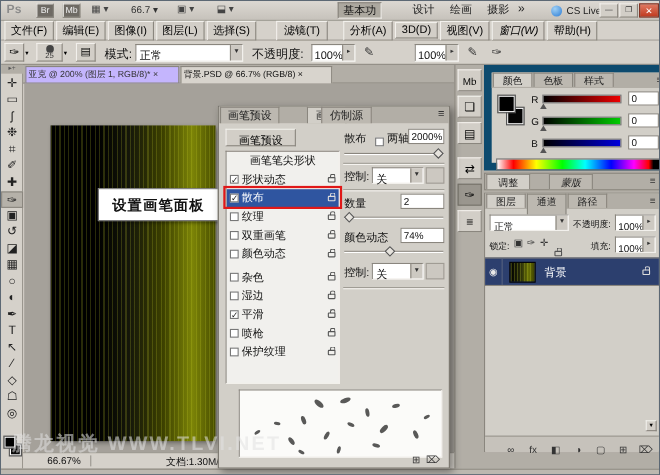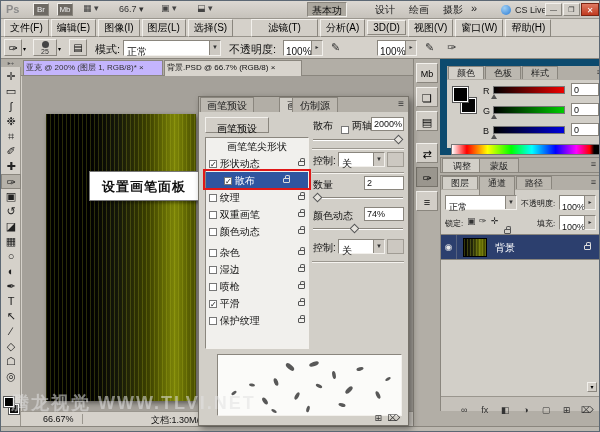--- a/index.html
+++ b/index.html
@@ -50,25 +50,25 @@
   <span class="abs out" style="left:562px;top:2px;width:17px;height:13px;font-size:7px;text-align:center;line-height:12px;color:#333;">❐</span>
   <span class="abs" style="left:580px;top:2px;width:18px;height:13px;font-size:8px;text-align:center;line-height:13px;background:linear-gradient(#e07a62,#c03a20);border:1px solid #7c2413;color:#fff;">✕</span>
 </div>
 
 <div class="abs" style="left:0;top:18px;width:600px;height:18px;background:#d5d1ca;border-bottom:1px solid #9a968e;display:flex;align-items:center;padding-left:3px;">
   <span class="out" style="font-size:10px;padding:1px 5px;margin-right:2px;">文件(F)</span>
   <span class="out" style="font-size:10px;padding:1px 5px;margin-right:2px;">编辑(E)</span>
   <span class="out" style="font-size:10px;padding:1px 5px;margin-right:2px;">图像(I)</span>
   <span class="out" style="font-size:10px;padding:1px 5px;margin-right:2px;">图层(L)</span>
   <span class="out" style="font-size:10px;padding:1px 5px;margin-right:18px;">选择(S)</span>
-  <span class="out" style="font-size:10px;padding:1px 16px;margin-right:2px;">滤镜(T)</span>
+  <span class="out" style="font-size:10px;padding:1px 6px;margin-right:14px;">滤镜(T)</span>
   <span class="out" style="font-size:10px;padding:1px 5px;margin-right:2px;">分析(A)</span>
   <span class="out" style="font-size:10px;padding:1px 5px;margin-right:2px;">3D(D)</span>
   <span class="out" style="font-size:10px;padding:1px 5px;margin-right:2px;">视图(V)</span>
-  <span class="out" style="font-size:10px;padding:1px 5px;margin-right:2px;">窗口(W)</span>
+  <span class="out" style="font-size:10px;padding:1px 5px;margin-right:2px;font-style:italic;">窗口(W)</span>
   <span class="out" style="font-size:10px;padding:1px 5px;">帮助(H)</span>
 </div>
 
 <div class="abs" style="left:0;top:36px;width:600px;height:22px;background:#d5d1ca;border-bottom:1px solid #8a867e;">
   <span class="abs out" style="left:3px;top:2px;width:18px;height:17px;text-align:center;font-size:11px;line-height:16px;">✑</span>
   <span class="abs" style="left:22px;top:8px;font-size:6px;">▾</span>
   <span class="abs out" style="left:32px;top:2px;width:24px;height:17px;text-align:center;">
     <span style="display:block;width:7px;height:7px;border-radius:50%;background:#444;margin:1px auto 0;"></span>
     <span style="display:block;font-size:7px;line-height:7px;color:#333;">25</span>
   </span>
@@ -148,28 +148,28 @@
     <span class="tab active" style="left:56px;width:36px;margin-left:24px;">画笔</span>
     <span class="tab" style="left:93px;width:46px;">仿制源</span>
     <span class="abs" style="right:4px;top:1px;font-size:10px;color:#333;">≡</span>
   </div>
 
   <span class="abs out" style="left:6px;top:20px;width:64px;height:16px;text-align:center;"><span style="font-size:10px;line-height:15px;">画笔预设</span></span>
 
   <div class="abs in" style="left:6px;top:40px;width:104px;height:212px;background:#f1f0ed;overflow:hidden;">
     <div style="height:17px;font-size:10px;line-height:17px;text-align:center;color:#111;"><span>画笔笔尖形状</span></div>
     <div style="height:17px;font-size:10px;line-height:17px;padding:0 3px;color:#111;"><span class="cb on"><span class="ck">✓</span></span> <span>形状动态</span><span class="lk" style="float:right;margin-top:6px;"></span></div>
-    <div style="height:17px;font-size:10px;line-height:17px;padding:0 18px;background:#2f55a0;color:#fff;"><span class="cb on"><span class="ck">✓</span></span> <span>散布</span><span class="lk w" style="float:right;margin-top:6px;"></span></div>
+    <div style="height:17px;font-size:10px;line-height:17px;padding:0 3px;background:#2f55a0;color:#fff;"><span class="cb on"><span class="ck">✓</span></span> <span>散布</span><span class="lk w" style="float:right;margin-top:6px;"></span></div>
     <div style="height:17px;font-size:10px;line-height:17px;padding:0 3px;color:#111;"><span class="cb"><span class="ck">✓</span></span> <span>纹理</span><span class="lk" style="float:right;margin-top:6px;"></span></div>
     <div style="height:17px;font-size:10px;line-height:17px;padding:0 3px;color:#111;"><span class="cb"><span class="ck">✓</span></span> <span>双重画笔</span><span class="lk" style="float:right;margin-top:6px;"></span></div>
     <div style="height:17px;font-size:10px;line-height:17px;padding:0 3px;color:#111;"><span class="cb"><span class="ck">✓</span></span> <span>颜色动态</span><span class="lk" style="float:right;margin-top:6px;"></span></div>
     <div style="height:17px;font-size:10px;line-height:17px;padding:0 3px;margin-top:4px;color:#111;"><span class="cb"><span class="ck">✓</span></span> <span>杂色</span><span class="lk" style="float:right;margin-top:6px;"></span></div>
     <div style="height:17px;font-size:10px;line-height:17px;padding:0 3px;color:#111;"><span class="cb"><span class="ck">✓</span></span> <span>湿边</span><span class="lk" style="float:right;margin-top:6px;"></span></div>
+    <div style="height:17px;font-size:10px;line-height:17px;padding:0 3px;color:#111;"><span class="cb on"><span class="ck">✓</span></span> <span>平滑</span><span class="lk" style="float:right;margin-top:6px;"></span></div>
     <div style="height:17px;font-size:10px;line-height:17px;padding:0 3px;color:#111;"><span class="cb"><span class="ck">✓</span></span> <span>喷枪</span><span class="lk" style="float:right;margin-top:6px;"></span></div>
-    <div style="height:17px;font-size:10px;line-height:17px;padding:0 3px;color:#111;"><span class="cb on"><span class="ck">✓</span></span> <span>平滑</span><span class="lk" style="float:right;margin-top:6px;"></span></div>
     <div style="height:17px;font-size:10px;line-height:17px;padding:0 3px;color:#111;"><span class="cb"><span class="ck">✓</span></span> <span>保护纹理</span><span class="lk" style="float:right;margin-top:6px;"></span></div>
   </div>
 
   <div class="abs" style="left:4px;top:72px;width:108px;height:21px;border:2px solid #e01818;z-index:6;"></div>
 
   <span class="abs t10" style="left:114px;top:22px;color:#111;">散布</span>
   <span class="abs" style="left:142px;top:23px;"><span class="cb"><span class="ck">✓</span></span></span>
   <span class="abs t10" style="left:153px;top:22px;color:#111;">两轴</span>
   <div class="vbox" style="left:172px;top:20px;width:33px;"><span>2000%</span></div>
   <div class="sld" style="left:114px;top:42px;width:90px;">
@@ -268,21 +268,21 @@
     <span class="abs t9" style="left:36px;top:60px;color:#111;">B</span>
     <div class="abs" style="left:46px;top:60px;width:72px;height:8px;border:1px solid #777;background:linear-gradient(90deg,#000,#00d);"></div>
     <span class="abs" style="left:44px;top:68px;width:0;height:0;border-left:3px solid transparent;border-right:3px solid transparent;border-bottom:5px solid #555;"></span>
     <div class="vbox" style="left:124px;top:57px;width:28px;height:13px;"><span>0</span></div>
 
     <div class="abs" style="left:4px;top:78px;width:150px;height:11px;border:1px solid #777;background:linear-gradient(90deg,#fff 0%,#f00 10%,#ff0 24%,#0f0 40%,#0ff 54%,#00f 70%,#f0f 84%,#f00 93%,#000 96%,#000 100%);"></div>
   </div>
 
   <div class="abs" style="left:26px;top:98px;width:160px;height:16px;background:#b2aea6;border:1px solid #8a867e;">
     <span class="tab active" style="left:1px;width:40px;height:14px;line-height:14px;font-size:9px;">调整</span>
-    <span class="tab" style="left:38px;width:40px;height:14px;line-height:14px;font-size:9px;">蒙版</span>
+    <span class="tab" style="left:58px;width:40px;height:14px;line-height:14px;font-size:9px;font-style:italic;">蒙版</span>
     <span class="abs" style="right:3px;top:1px;font-size:9px;color:#333;">≡</span>
   </div>
 
   <div class="abs" style="left:26px;top:116px;width:160px;height:236px;background:#d2cfc8;border:1px solid #8a867e;">
     <div class="abs" style="left:0;top:0;width:158px;height:14px;background:#b2aea6;">
       <span class="tab active" style="left:1px;width:36px;height:13px;line-height:13px;font-size:9px;">图层</span>
       <span class="tab" style="left:38px;width:36px;height:29px;line-height:13px;font-size:9px;">通道</span>
       <span class="tab" style="left:75px;width:36px;height:13px;line-height:13px;font-size:9px;">路径</span>
       <span class="abs" style="right:3px;top:1px;font-size:9px;color:#333;">≡</span>
     </div>

